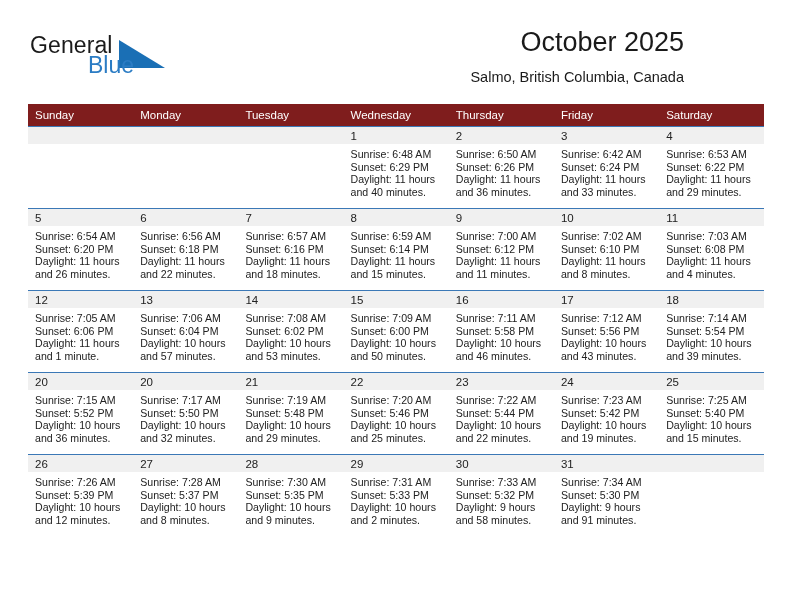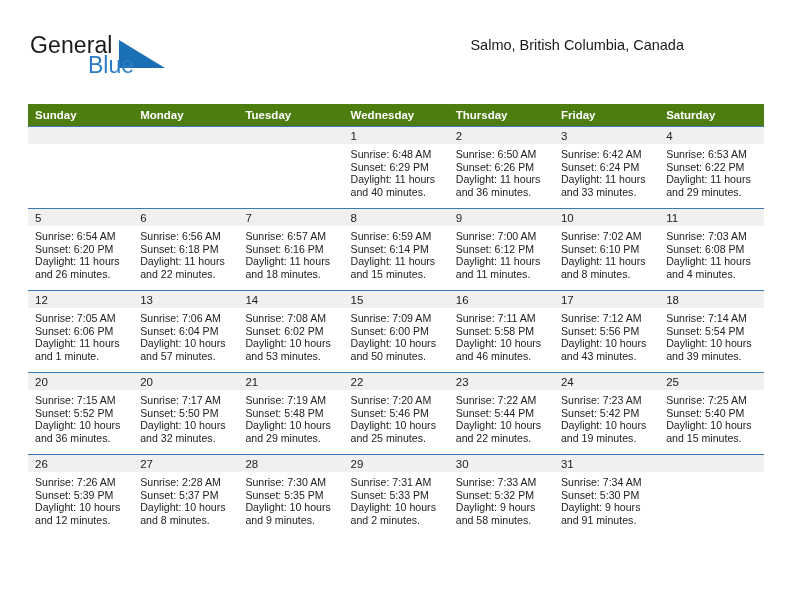--- a/index.html
+++ b/index.html
@@ -81,23 +81,23 @@
   
   .cal {
     position: absolute;
     left: 28px;
     top: 104px;
     width: 736px;
     border-collapse: collapse;
     table-layout: fixed;
   }
   .cal th {
-    background: #4d7c0f;
+    background: #7f1d1d;
     color: #ffffff;
-    font-weight: bold;
+    font-weight: normal;
     font-size: 11.5px;
     text-align: left;
     padding: 5px 0 5px 7px;
     height: 11px;
     line-height: 12px;
   }
   .cal td {
     vertical-align: top;
     padding: 0;
     border-top: 1.3px solid #3b78b6;
@@ -140,20 +140,21 @@
       <span class="brand-general">General</span>
       <span class="brand-tri">
         <svg width="46" height="28" viewBox="0 0 46 28" xmlns="http://www.w3.org/2000/svg">
           <polygon points="0,0 46,28 0,28" fill="#1a6fb5"></polygon>
         </svg>
       </span>
       <span class="brand-blue">Blue</span>
     </div>
 
     <div class="titles">
+      <div class="cal-title">October 2025</div>
       <div class="cal-subtitle">Salmo, British Columbia, Canada</div>
     </div>
 
   </div>
 
   <table class="cal">
     <colgroup>
       <col style="width:105.2px">
         <col style="width:105.2px">
         <col style="width:105.2px">
@@ -427,21 +428,21 @@
           <div class="dayinfo">
             <div>Sunrise: 7:26 AM</div>
             <div>Sunset: 5:39 PM</div>
             <div>Daylight: 10 hours</div>
             <div>and 12 minutes.</div>
           </div>
         </td>
         <td>
           <div class="daystrip">27</div>
           <div class="dayinfo">
-            <div>Sunrise: 2:28 AM</div>
+            <div>Sunrise: 7:28 AM</div>
             <div>Sunset: 5:37 PM</div>
             <div>Daylight: 10 hours</div>
             <div>and 8 minutes.</div>
           </div>
         </td>
         <td>
           <div class="daystrip">28</div>
           <div class="dayinfo">
             <div>Sunrise: 7:30 AM</div>
             <div>Sunset: 5:35 PM</div>

